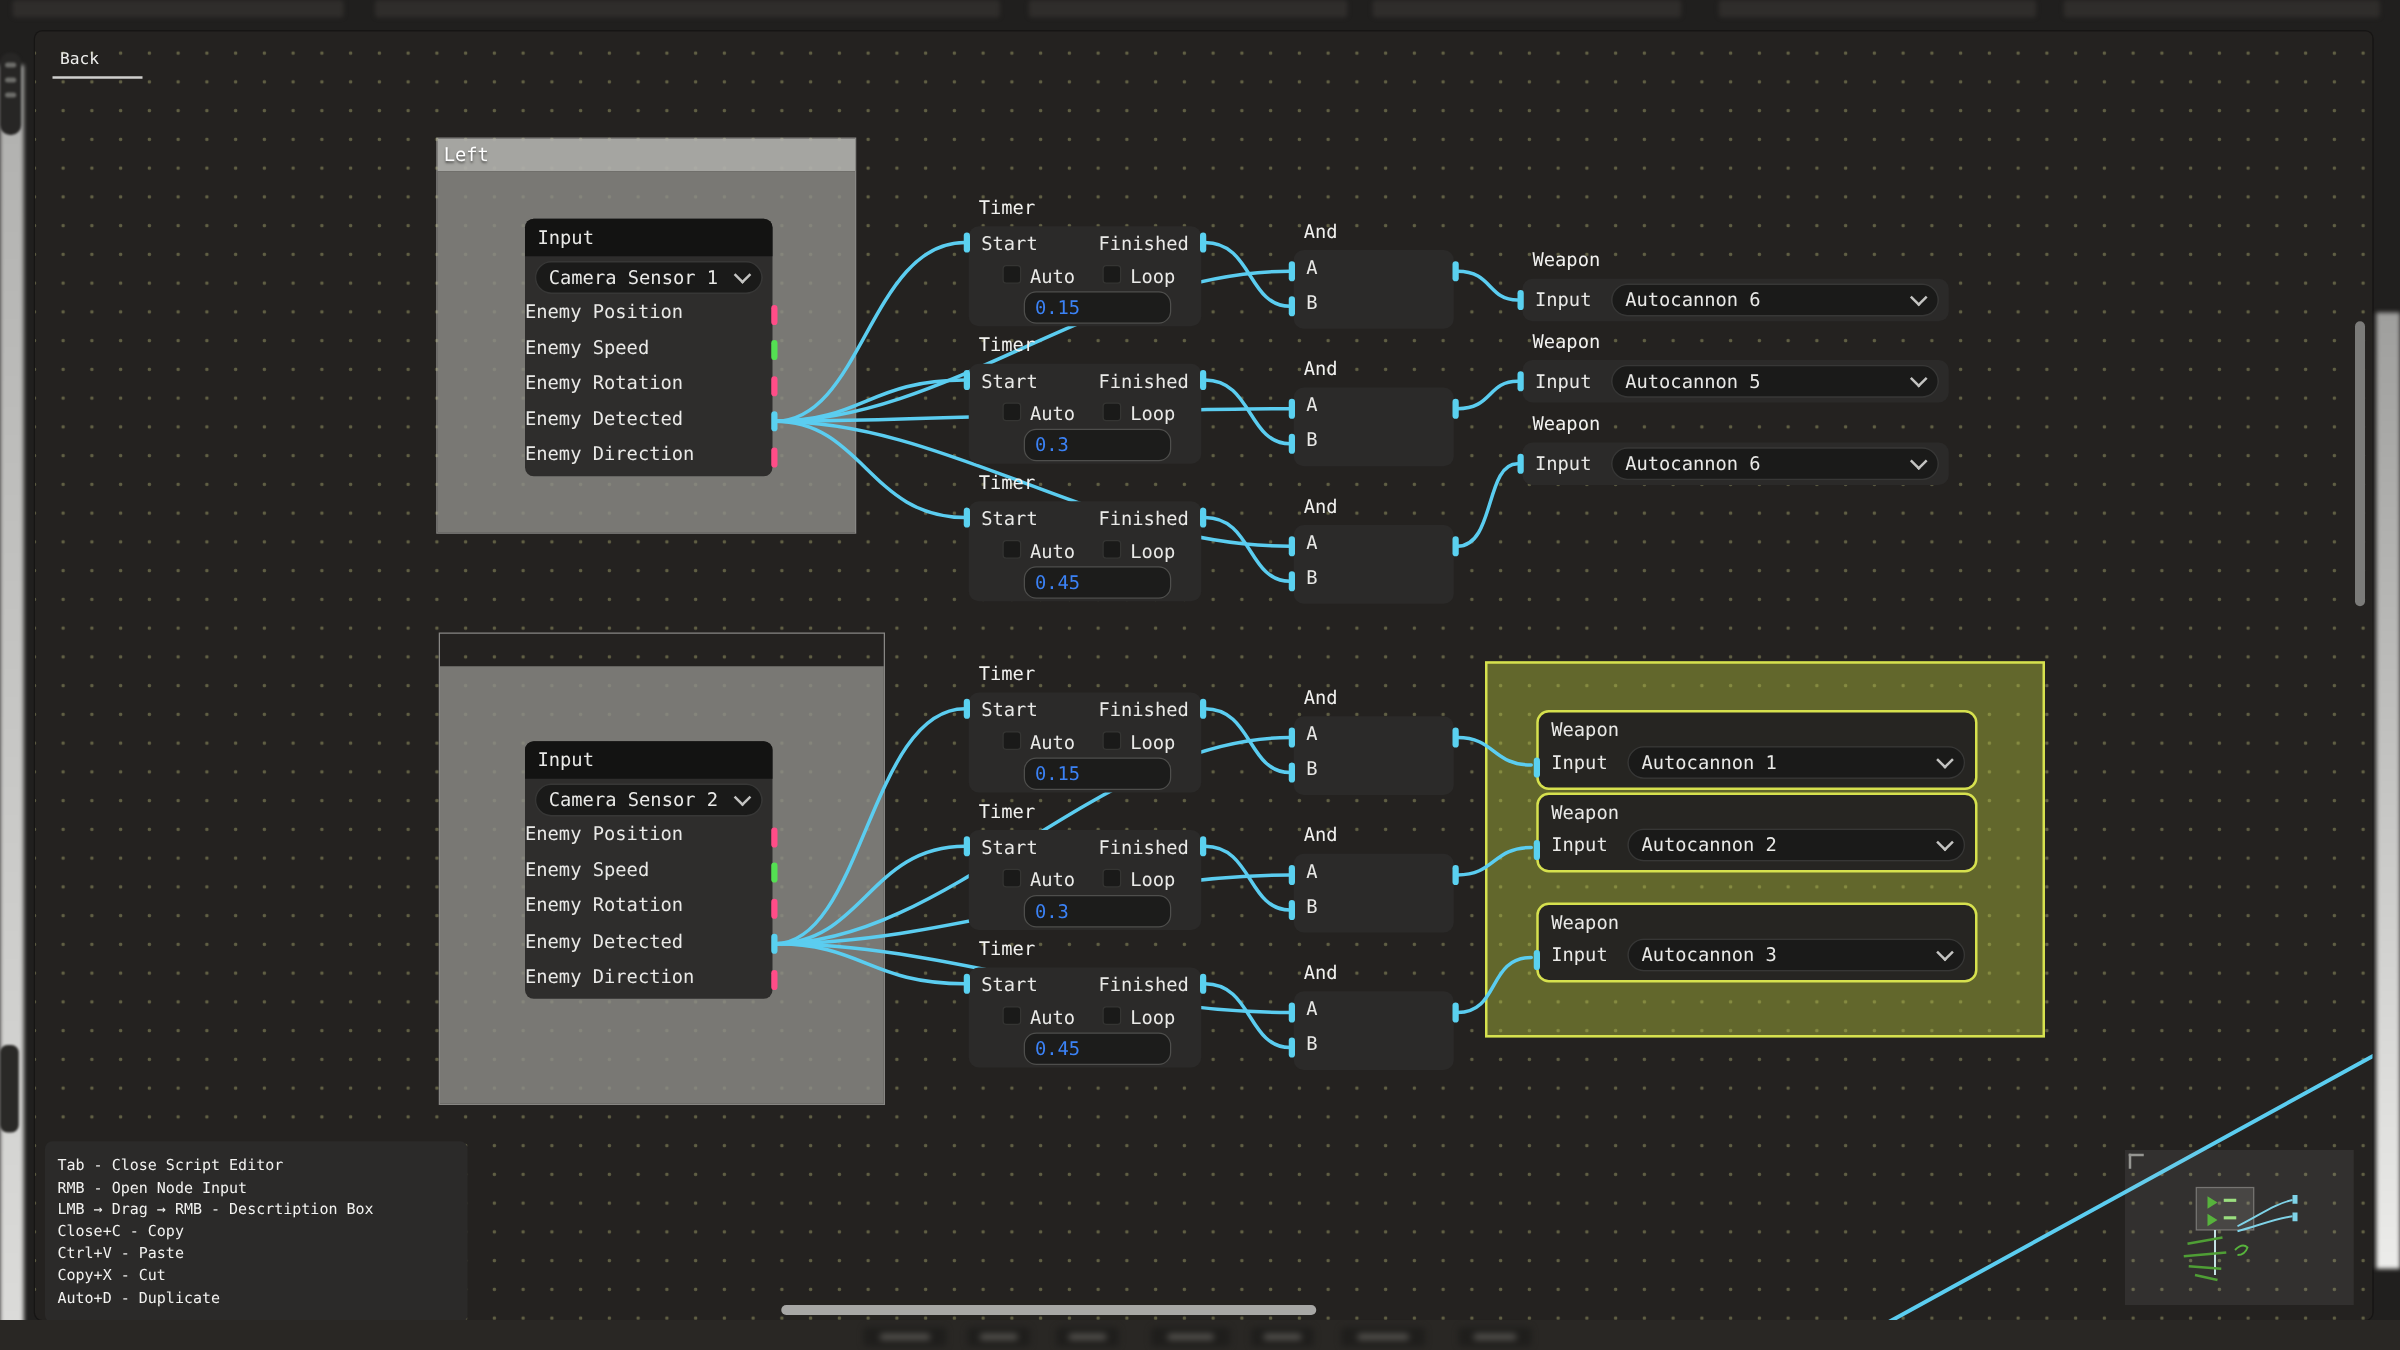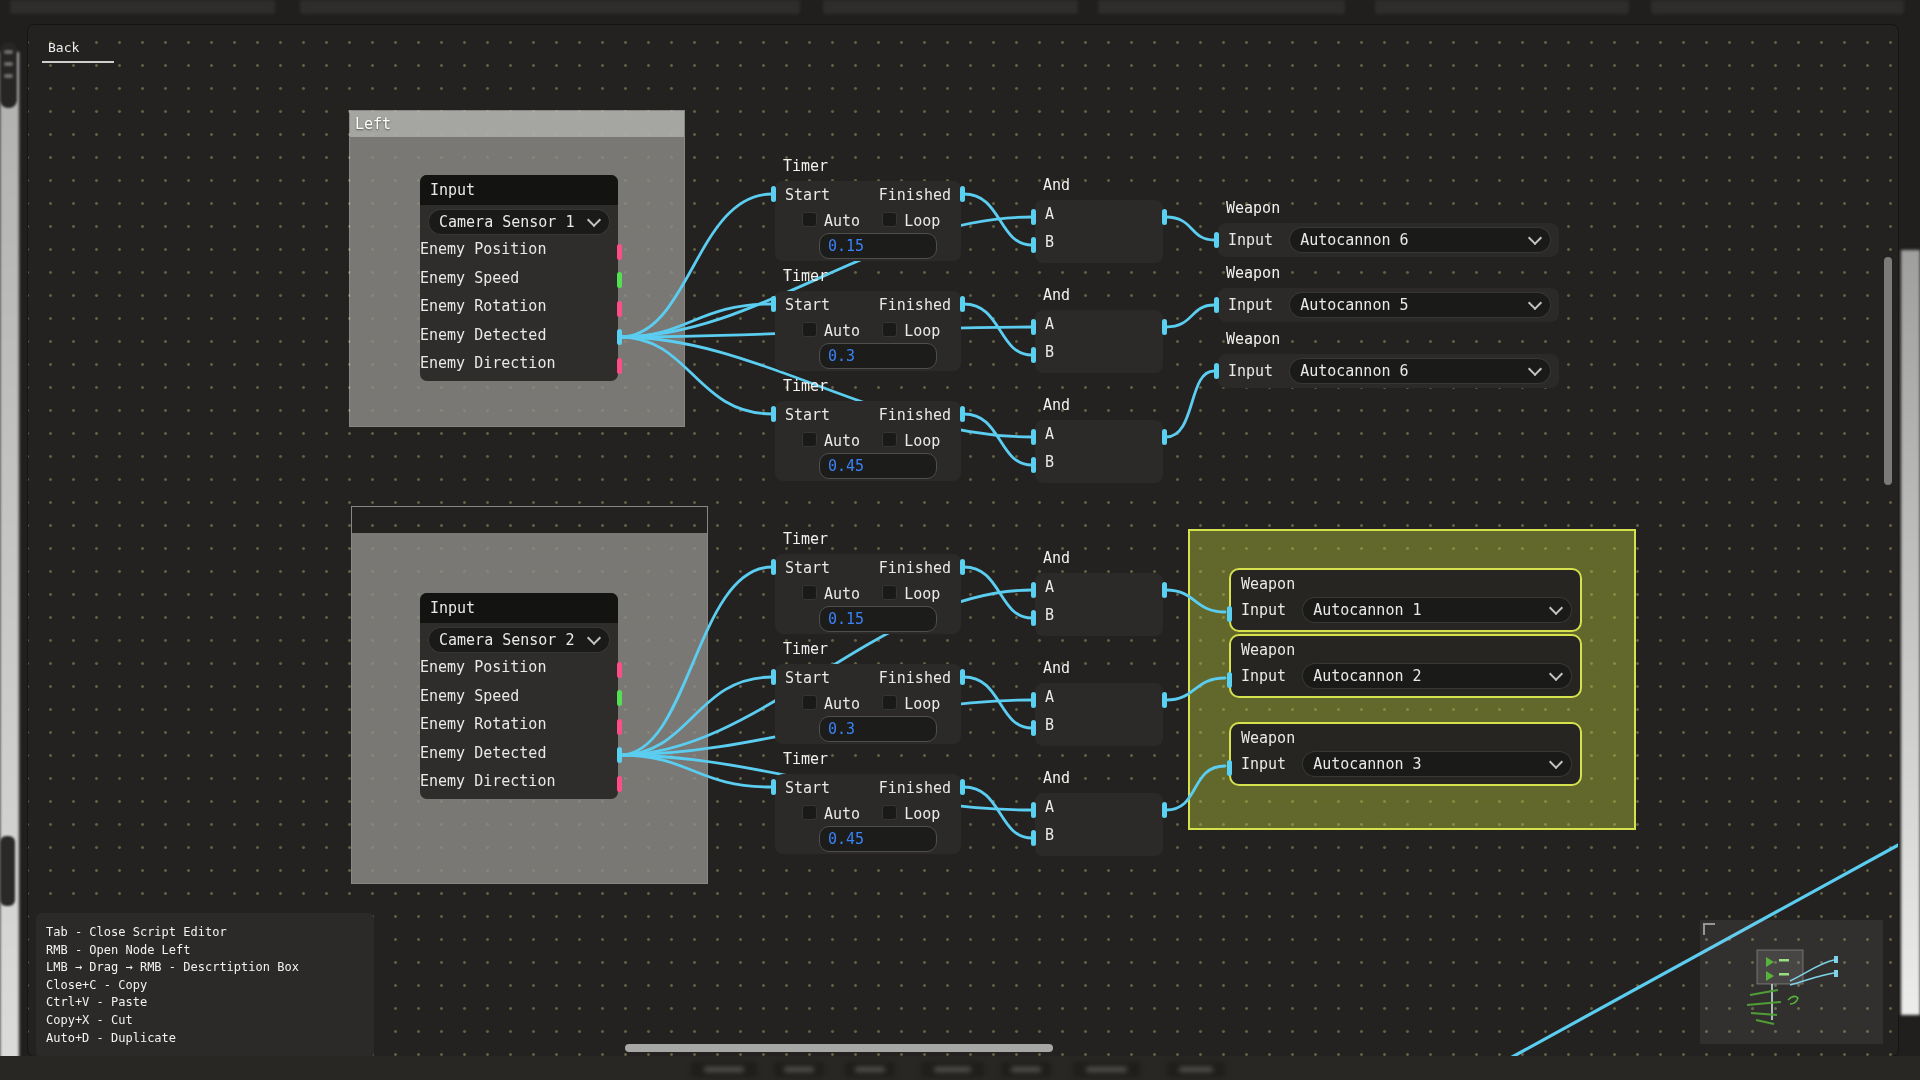--- a/index.html
+++ b/index.html
@@ -384,21 +384,21 @@
       <div class="select">
         <span>Autocannon 3</span>
         <span class="chev"></span>
       </div>
     </div>
     <span class="port pin" style="top: 36px; background: rgb(90, 209, 240);"></span>
   </div>
 
   <div id="help" class="abs">
     <div>Tab - Close Script Editor</div>
-    <div>RMB - Open Node Left</div>
+    <div>RMB - Open Node Input</div>
     <div>LMB → Drag → RMB - Descrtiption Box</div>
     <div>Close+C - Copy</div>
     <div>Ctrl+V - Paste</div>
     <div>Copy+X - Cut</div>
     <div>Auto+D - Duplicate</div>
   </div>
 
   <div id="minimap" class="abs">
     <svg width="183" height="124" viewBox="1700 920 183 124">
       <rect x="1757" y="950" width="46" height="34" fill="rgba(170,170,165,0.18)" stroke="rgba(225,225,220,0.35)"></rect>

